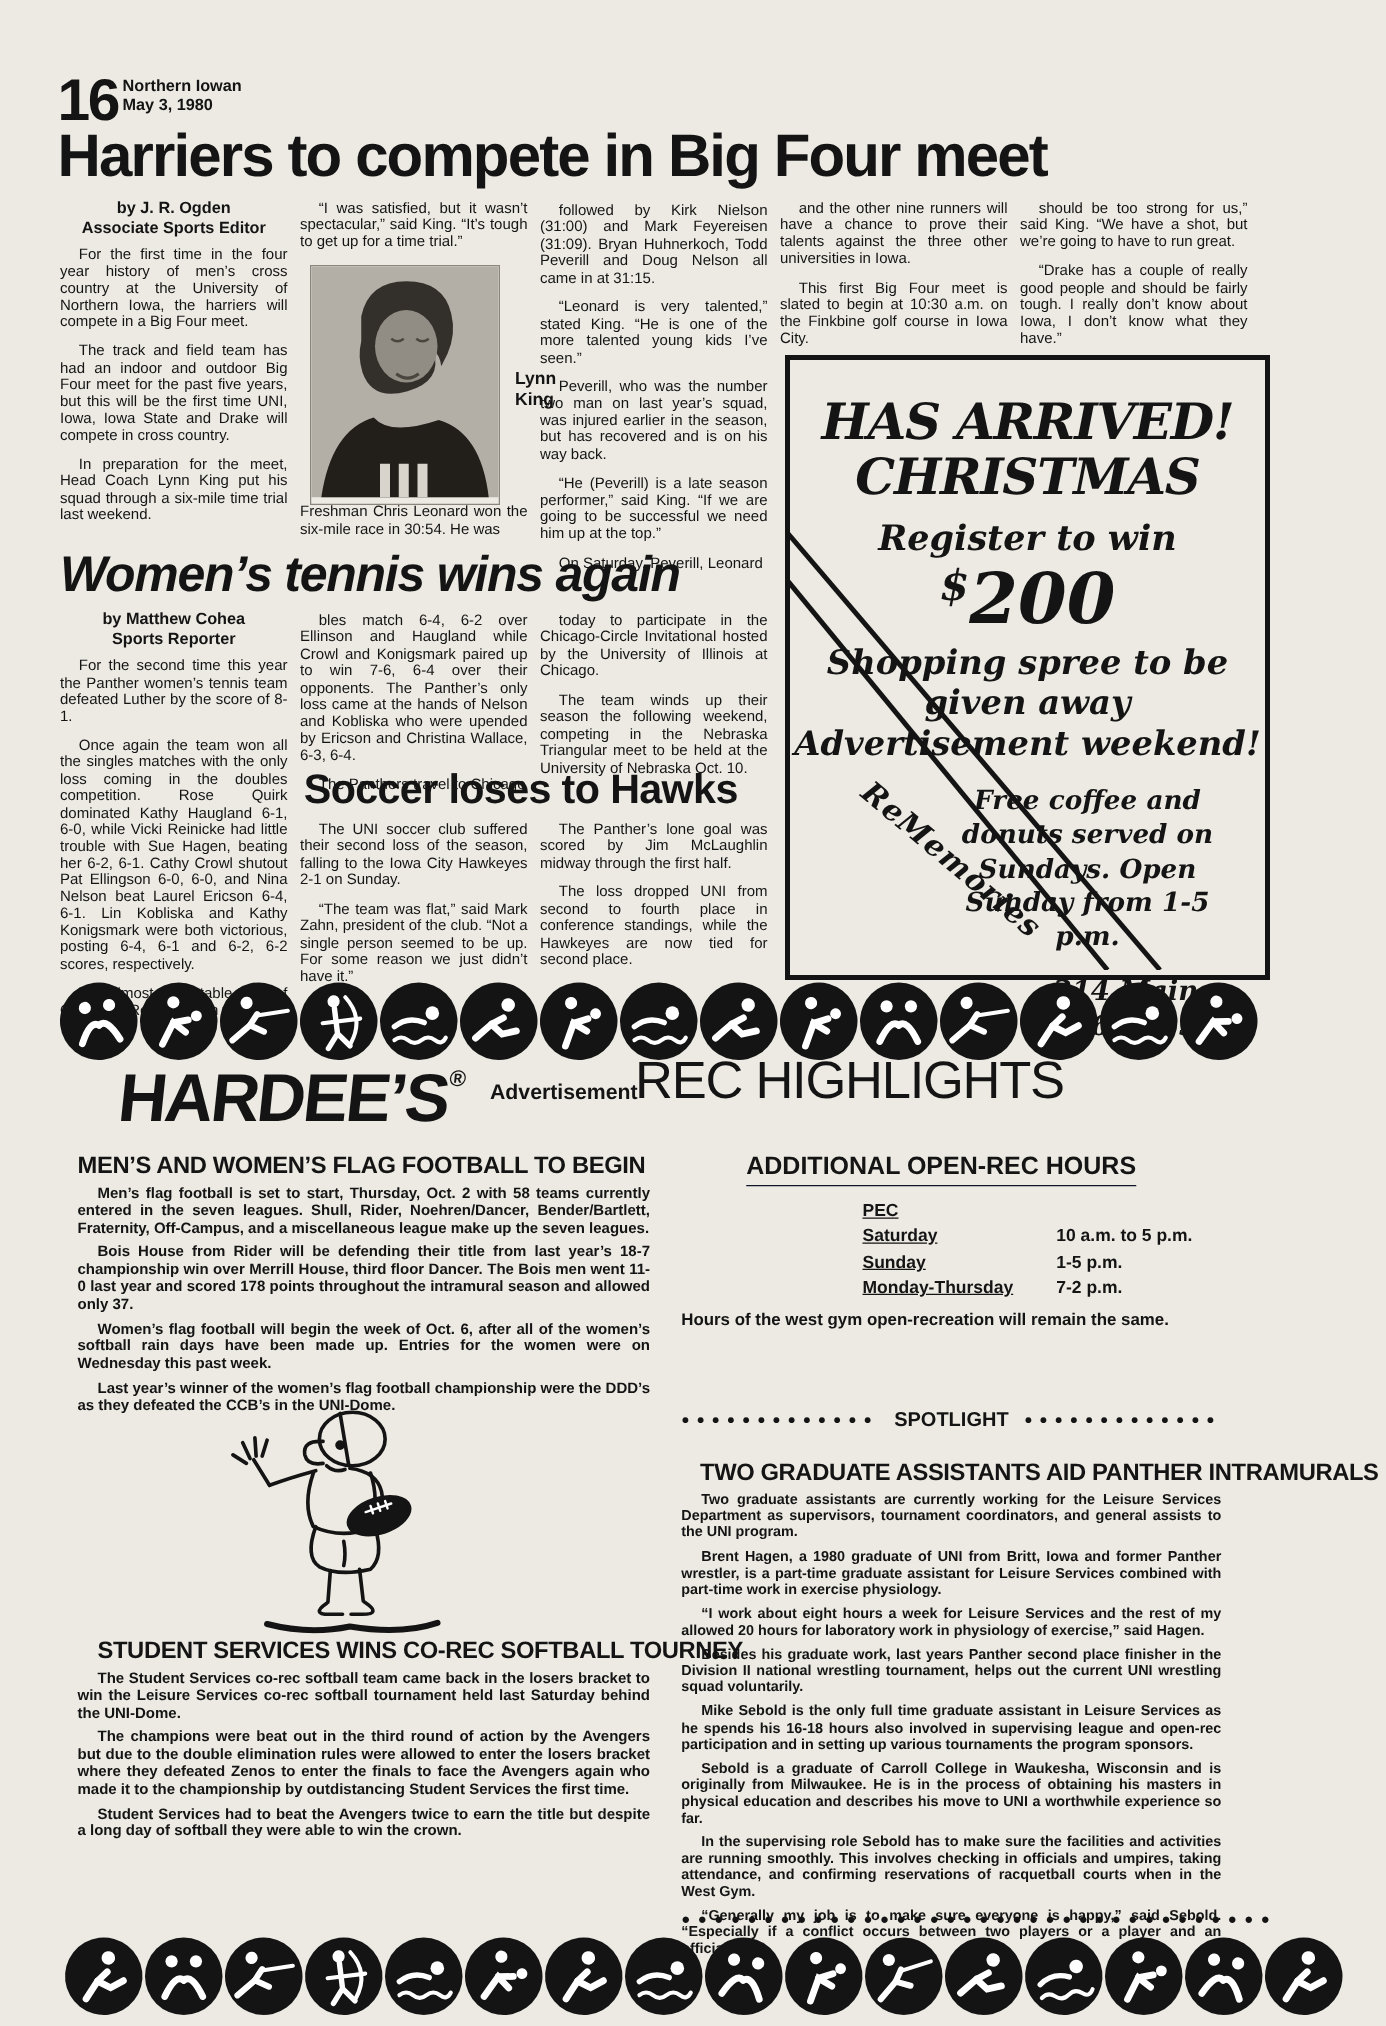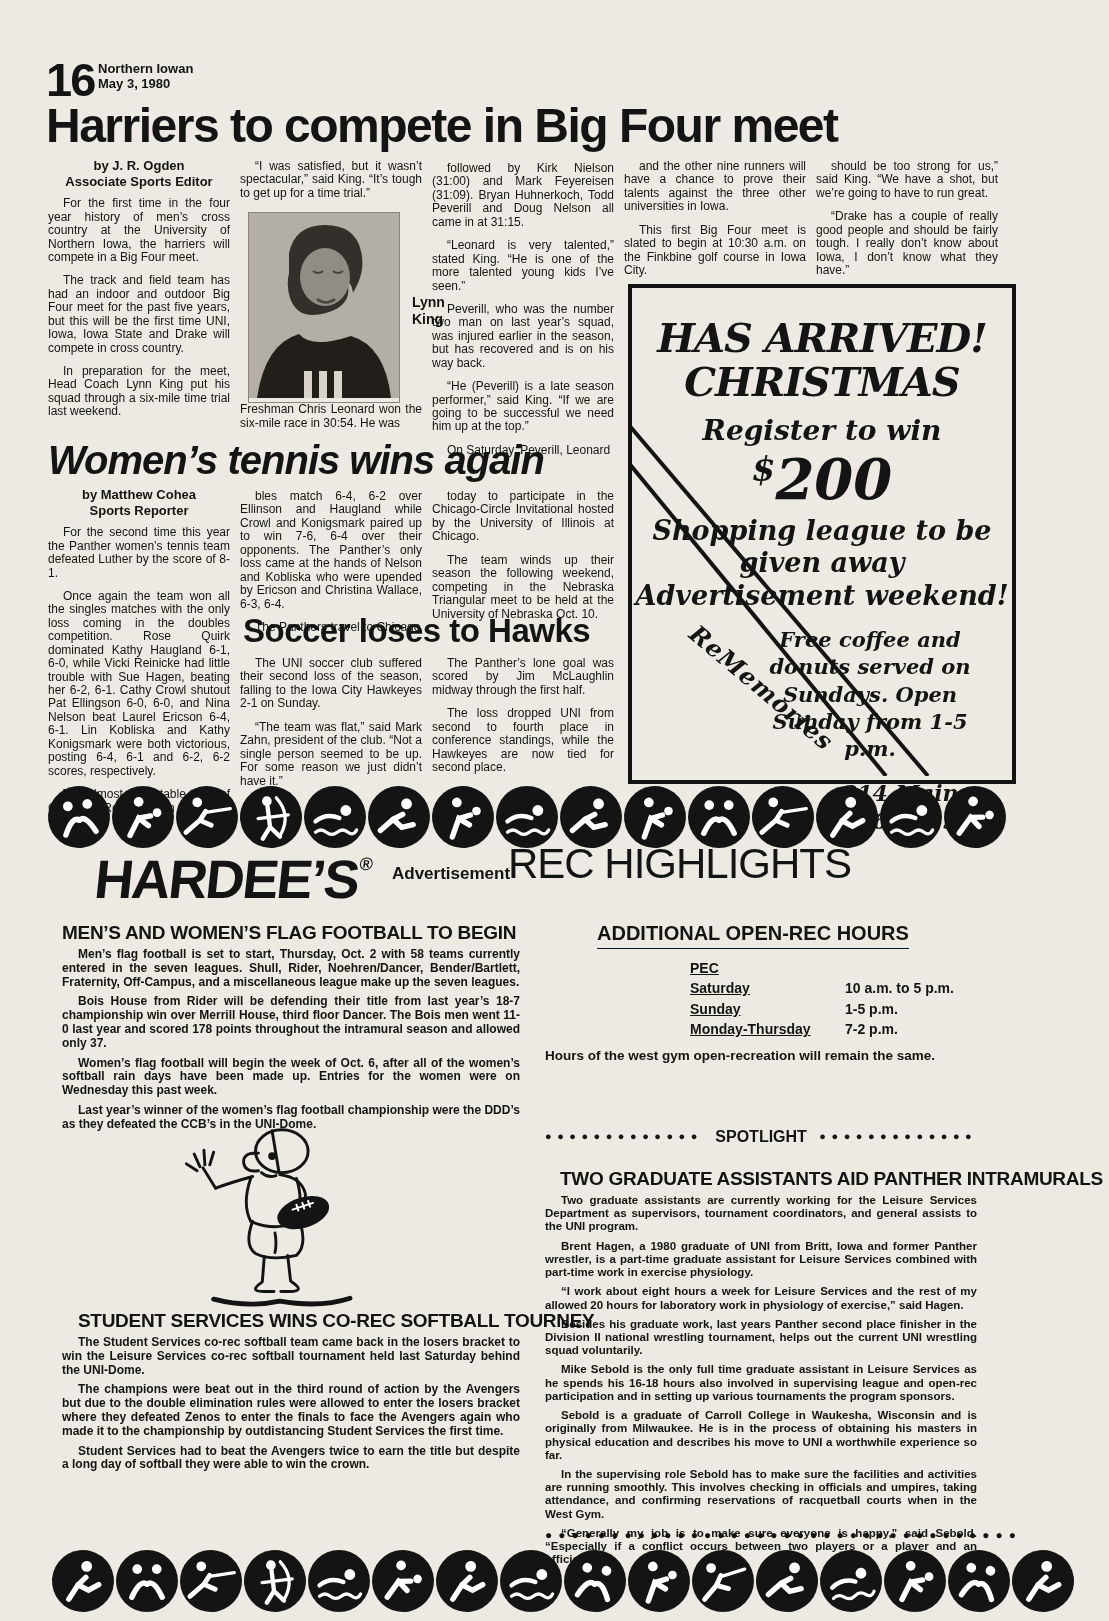--- a/index.html
+++ b/index.html
@@ -170,21 +170,21 @@
   <div class="abs adbox" style="left:628px;top:284px">
     <svg class="abs" style="left:-4px;top:-4px" width="380" height="492" viewBox="0 0 380 492">
       <line x1="0" y1="140" x2="300" y2="492" stroke="#141414" stroke-width="4"></line>
       <line x1="0" y1="178" x2="258" y2="492" stroke="#141414" stroke-width="4"></line>
     </svg>
     <div style="padding-top:28px;position:relative">
       <div class="ad-big">HAS ARRIVED!</div>
       <div class="ad-big">CHRISTMAS</div>
       <div class="ad-reg">Register to win</div>
       <div class="ad-amt"><span class="dollar">$</span><span>200</span></div>
-      <div class="ad-mid">Shopping league to be</div>
+      <div class="ad-mid">Shopping spree to be</div>
       <div class="ad-mid" style="margin-top:0">given away</div>
       <div class="ad-mid" style="margin-top:0">Advertisement weekend!</div>
       <div class="ad-coffee">
         <div>Free coffee and</div>
           <div>donuts served on</div>
         <div>Sundays. Open</div>
           <div>Sunday from 1-5 p.m.</div>
       </div>
       <div class="ad-addr">
         <div>314 Main</div>

